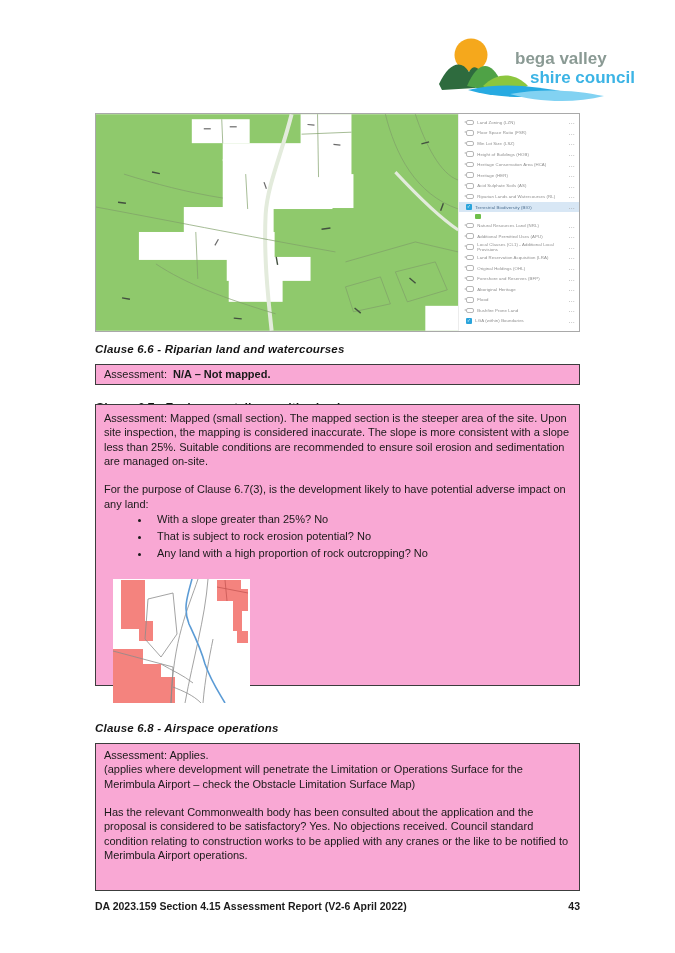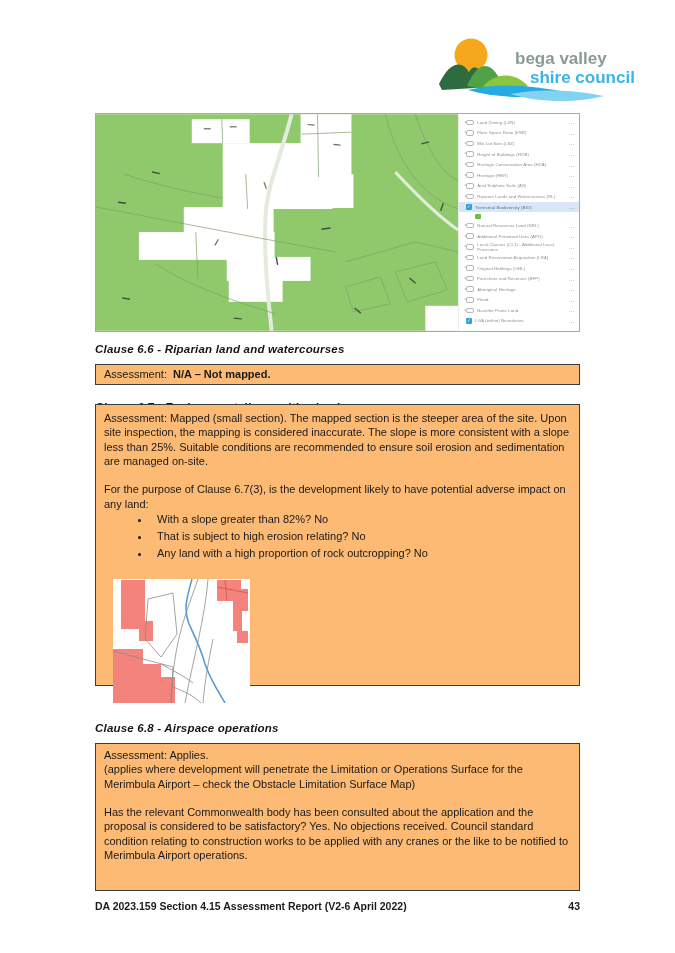--- a/index.html
+++ b/index.html
@@ -26,21 +26,21 @@
                letter-spacing:0.1px;overflow:hidden;}
   .layer-row.hl .layer-label{color:#4c6e8f;}
   .row-dots{flex:0 0 auto;font-size:6.5px;color:#9a9a9a;line-height:4px;margin-left:3px;}
   .swatch-row{display:flex;align-items:center;min-height:8px;padding-left:16px;}
   .swatch{width:5.6px;height:5.6px;border-radius:1px;}
 
   
   .clause-heading{position:absolute;left:95px;font-size:11.5px;font-weight:bold;font-style:italic;
                   color:#151515;letter-spacing:0.2px;}
   .assess-box{position:absolute;left:95px;width:485px;border:1px solid #3c3c3c;box-sizing:border-box;
-              font-size:11px;line-height:14.3px;padding:2px 8px;background:#fdba74;}
+              font-size:11px;line-height:14.3px;padding:2px 8px;background:#f9a8d4;}
   .assess-box p{margin:0;}
   .bold{font-weight:bold;}
   .spacer{height:14.3px;}
   ul.bullets{margin:1px 0 0 0;padding-left:47px;}
   ul.bullets li{margin:0 0 2.6px 0;padding-left:6px;}
 
   
   .minimap{position:absolute;left:113px;top:579px;width:137px;height:124px;background:#fff;}
 
   
@@ -230,22 +230,22 @@
     <p><span>Assessment:</span>&nbsp;
        <span class="bold">N/A – Not mapped.</span></p>
   </div>
 
   <div class="clause-heading" style="top:401px;">Clause 6.7 - Environmentally sensitive land</div>
   <div class="assess-box" style="top:404px;height:282px;padding-top:6px;">
     <p>Assessment: Mapped (small section).  The mapped section is the steeper area of the site. Upon site inspection, the mapping is considered inaccurate.  The slope is more consistent with a slope less than 25%. Suitable conditions are recommended to ensure soil erosion and sedimentation are managed on-site.</p>
     <div class="spacer"></div>
     <p>For the purpose of Clause 6.7(3), is the development likely to have potential adverse impact on any land:</p>
     <ul class="bullets">
-      <li>With a slope greater than 82%? No</li>
-      <li>That is subject to high erosion relating? No</li>
+      <li>With a slope greater than 25%? No</li>
+      <li>That is subject to rock erosion potential? No</li>
       <li>Any land with a high proportion of rock outcropping? No</li>
     </ul>
   </div>
 
   <div class="minimap">
     <svg width="137" height="124" viewBox="0 0 137 124">
       <rect x="0" y="0" width="137" height="124" fill="#ffffff"></rect>
 
       <g fill="#f4837e">
         <path d="M8,1 L32,1 L32,42 L40,42 L40,62 L26,62 L26,50 L8,50 Z"></path>

